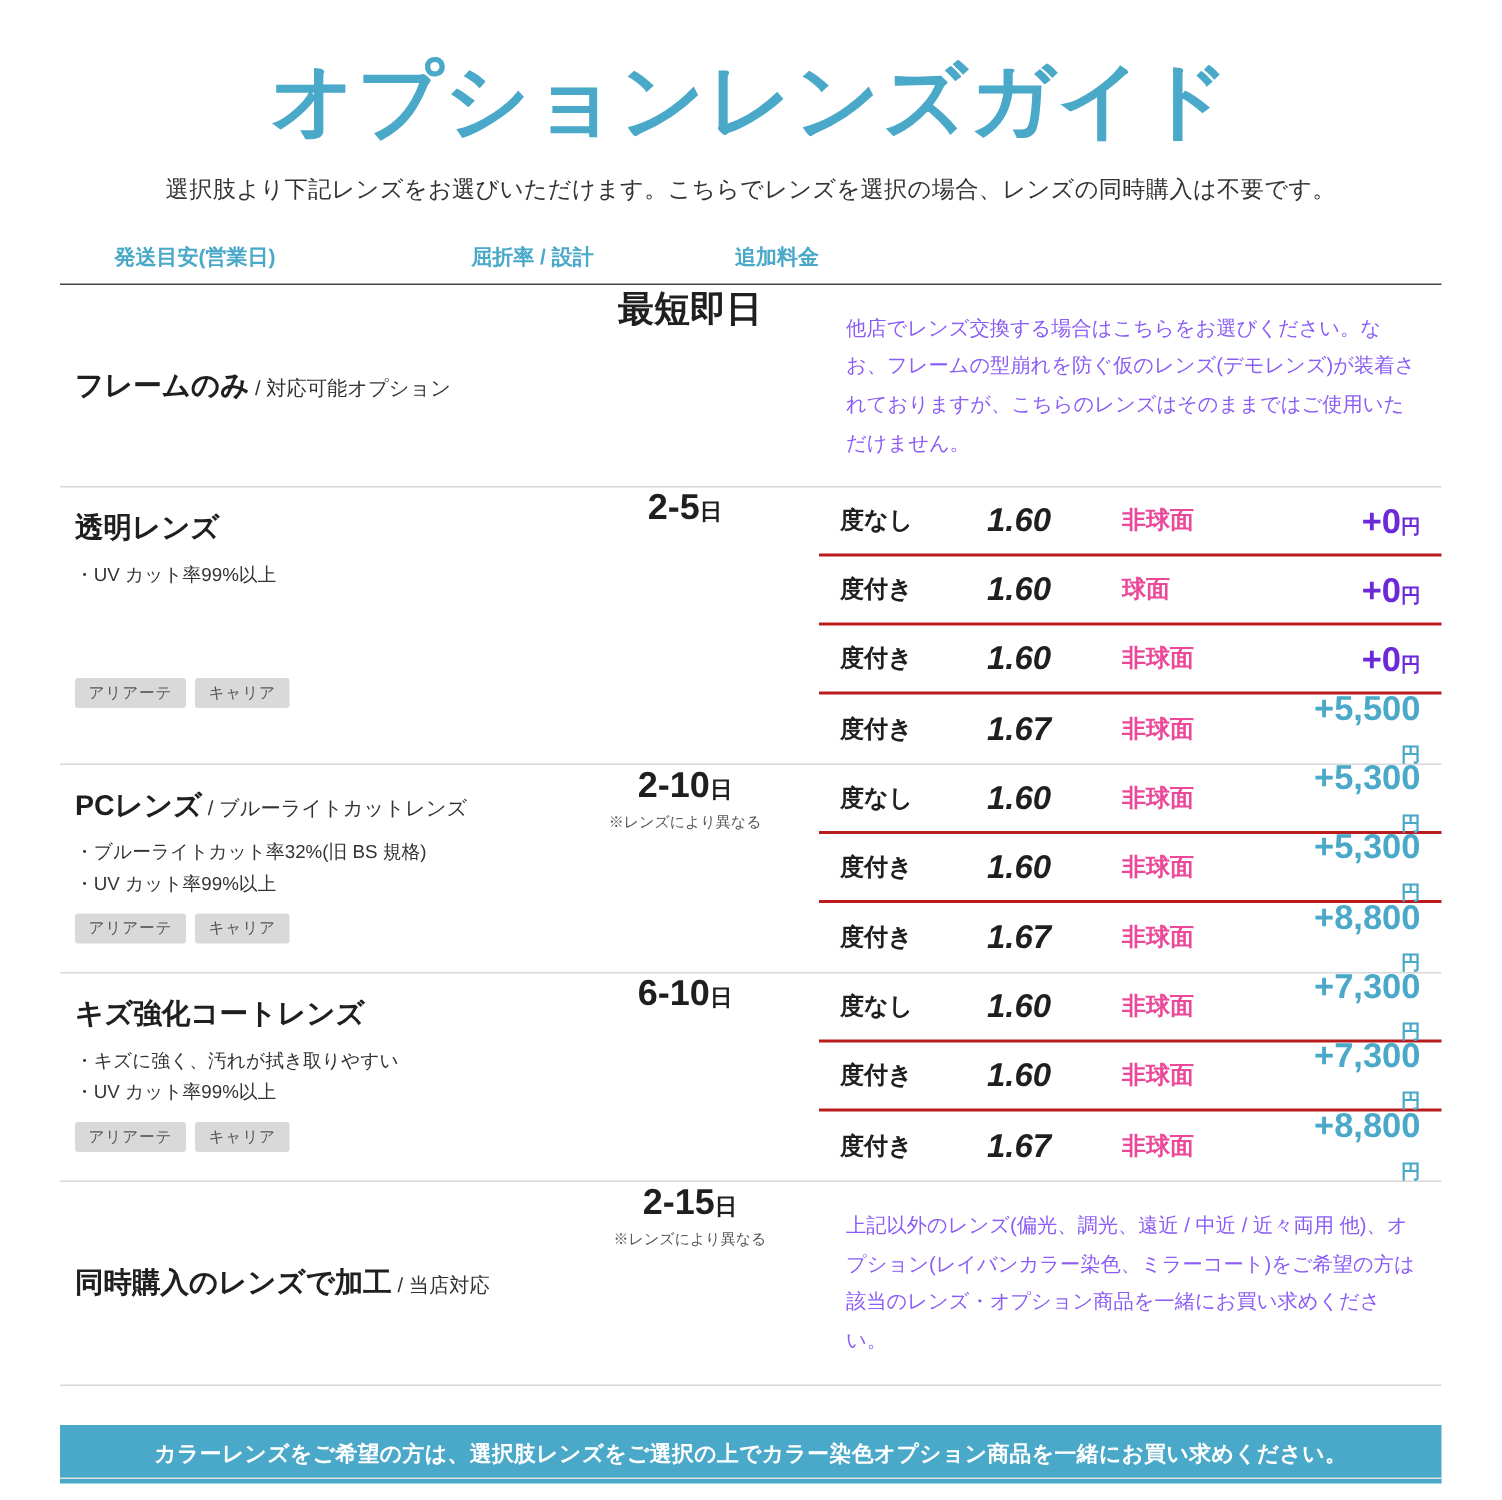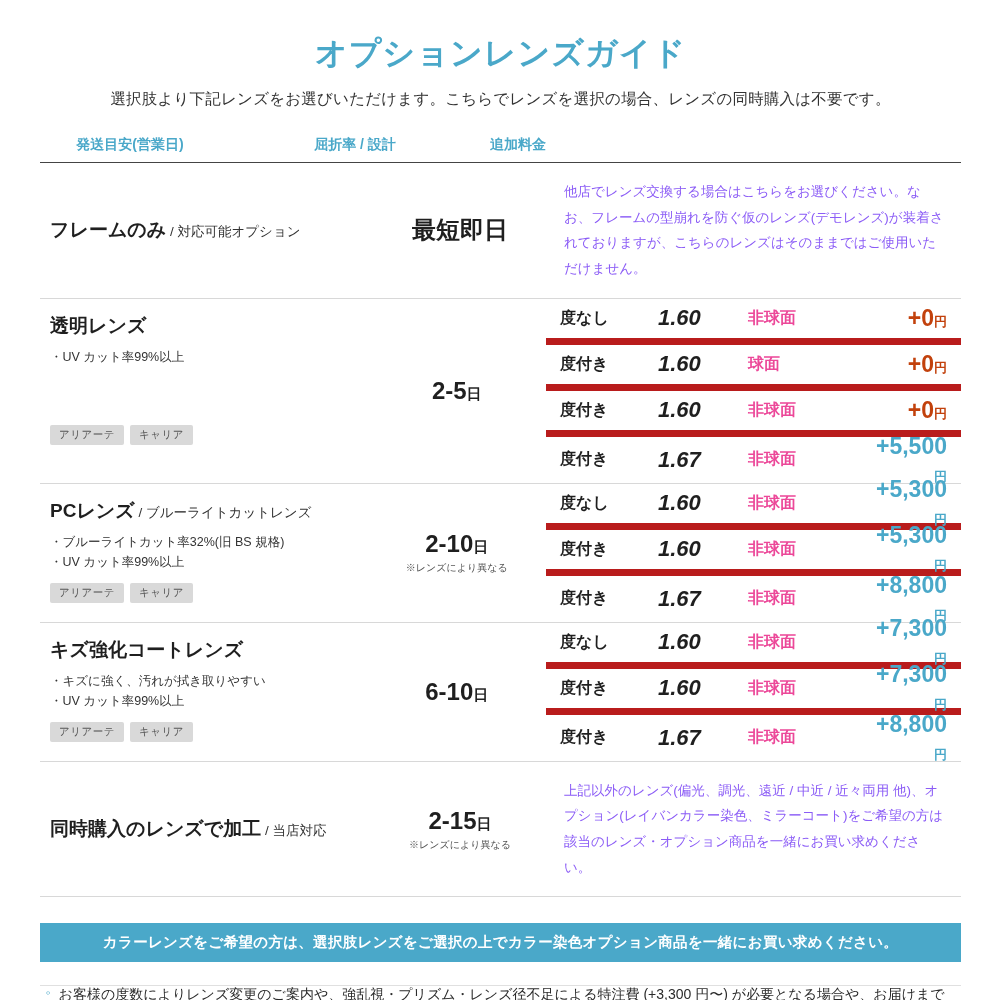--- a/index.html
+++ b/index.html
@@ -10,21 +10,21 @@
     font-family:"Liberation Sans", sans-serif;
     color:#2b2b2b;
     -webkit-font-smoothing:antialiased;
   }
   .page { position:relative; width:1001px; height:1000px; padding:0 40px; }
 
   
   .title {
     text-align:center;
     color:#4aa8c9;
-    font-size:32px;
+    font-size:56px;
     font-weight:bold;
     letter-spacing:1px;
     padding-top:36px;
     line-height:1.1;
   }
   .subtitle {
     text-align:center;
     font-size:15.5px;
     color:#333;
     margin-top:18px;
@@ -44,45 +44,45 @@
   .ch-spec { width:330px; padding-left:10px; }
   .ch-spec .small { font-weight:normal; font-size:11px; }
   .ch-ship { width:180px; text-align:center; }
   .ch-index { width:270px; text-align:center; }
   .ch-price { flex:1; text-align:left; }
 
   
   .table { border-top:1.5px solid #444; }
   .row { display:flex; border-bottom:1px solid #d8d8d8; }
   .cell-left { width:330px; padding:14px 10px 14px 10px; }
-  .cell-ship { width:180px; display:flex; align-items:center; justify-content:center; }
+  .cell-ship { width:180px; display:flex; justify-content:center; }
   .cell-right { flex:1; }
 
   .lens-name { font-size:19px; font-weight:bold; color:#1f1f1f; }
   .lens-name .sub { font-size:13.5px; font-weight:normal; color:#333; }
   .bullets { margin-top:8px; }
   .bullets div { font-size:12.5px; color:#333; line-height:1.65; }
   .tags { margin-top:10px; display:flex; gap:6px; }
   .tag {
     background:#d9d9d9; color:#555; font-size:10.5px;
     padding:3px 9px; border-radius:2px; letter-spacing:0.5px;
   }
   .ship { font-size:24px; font-weight:bold; color:#1f1f1f; text-align:center; }
   .ship .unit { font-size:15px; }
   .ship .note { display:block; font-size:10px; font-weight:normal; color:#555; margin-top:3px; }
 
   
-  .spec-row { display:flex; align-items:center; height:46px; border-bottom:7px solid #b91c1c; }
+  .spec-row { display:flex; align-items:center; height:46px; border-bottom:2px solid #b91c1c; }
   .spec-row:last-child { border-bottom:none; }
   .sp-power { width:112px; padding-left:14px; font-size:16px; font-weight:bold; color:#1f1f1f; }
   .sp-index { width:90px; font-size:22px; font-weight:bold; color:#1f1f1f;font-style:italic; }
   .sp-design { width:128px; font-size:16px; font-weight:bold; color:#ec4899; }
   .sp-price { flex:1; text-align:right; padding-right:14px; font-size:23px; font-weight:bold; }
   .sp-price .yen { font-size:13px; font-weight:bold; }
-  .price-orange { color:#c2410c; }
+  .price-orange { color:#6d28d9; }
   .price-blue { color:#4aa8c9; }
 
   .desc { font-size:13.5px; line-height:1.9; color:#8b5cf6; padding:16px 14px 16px 14px; }
 
   
   .banner {
     margin-top:26px;
     background:#4aa8c9;
     color:#fff;
     text-align:center;

